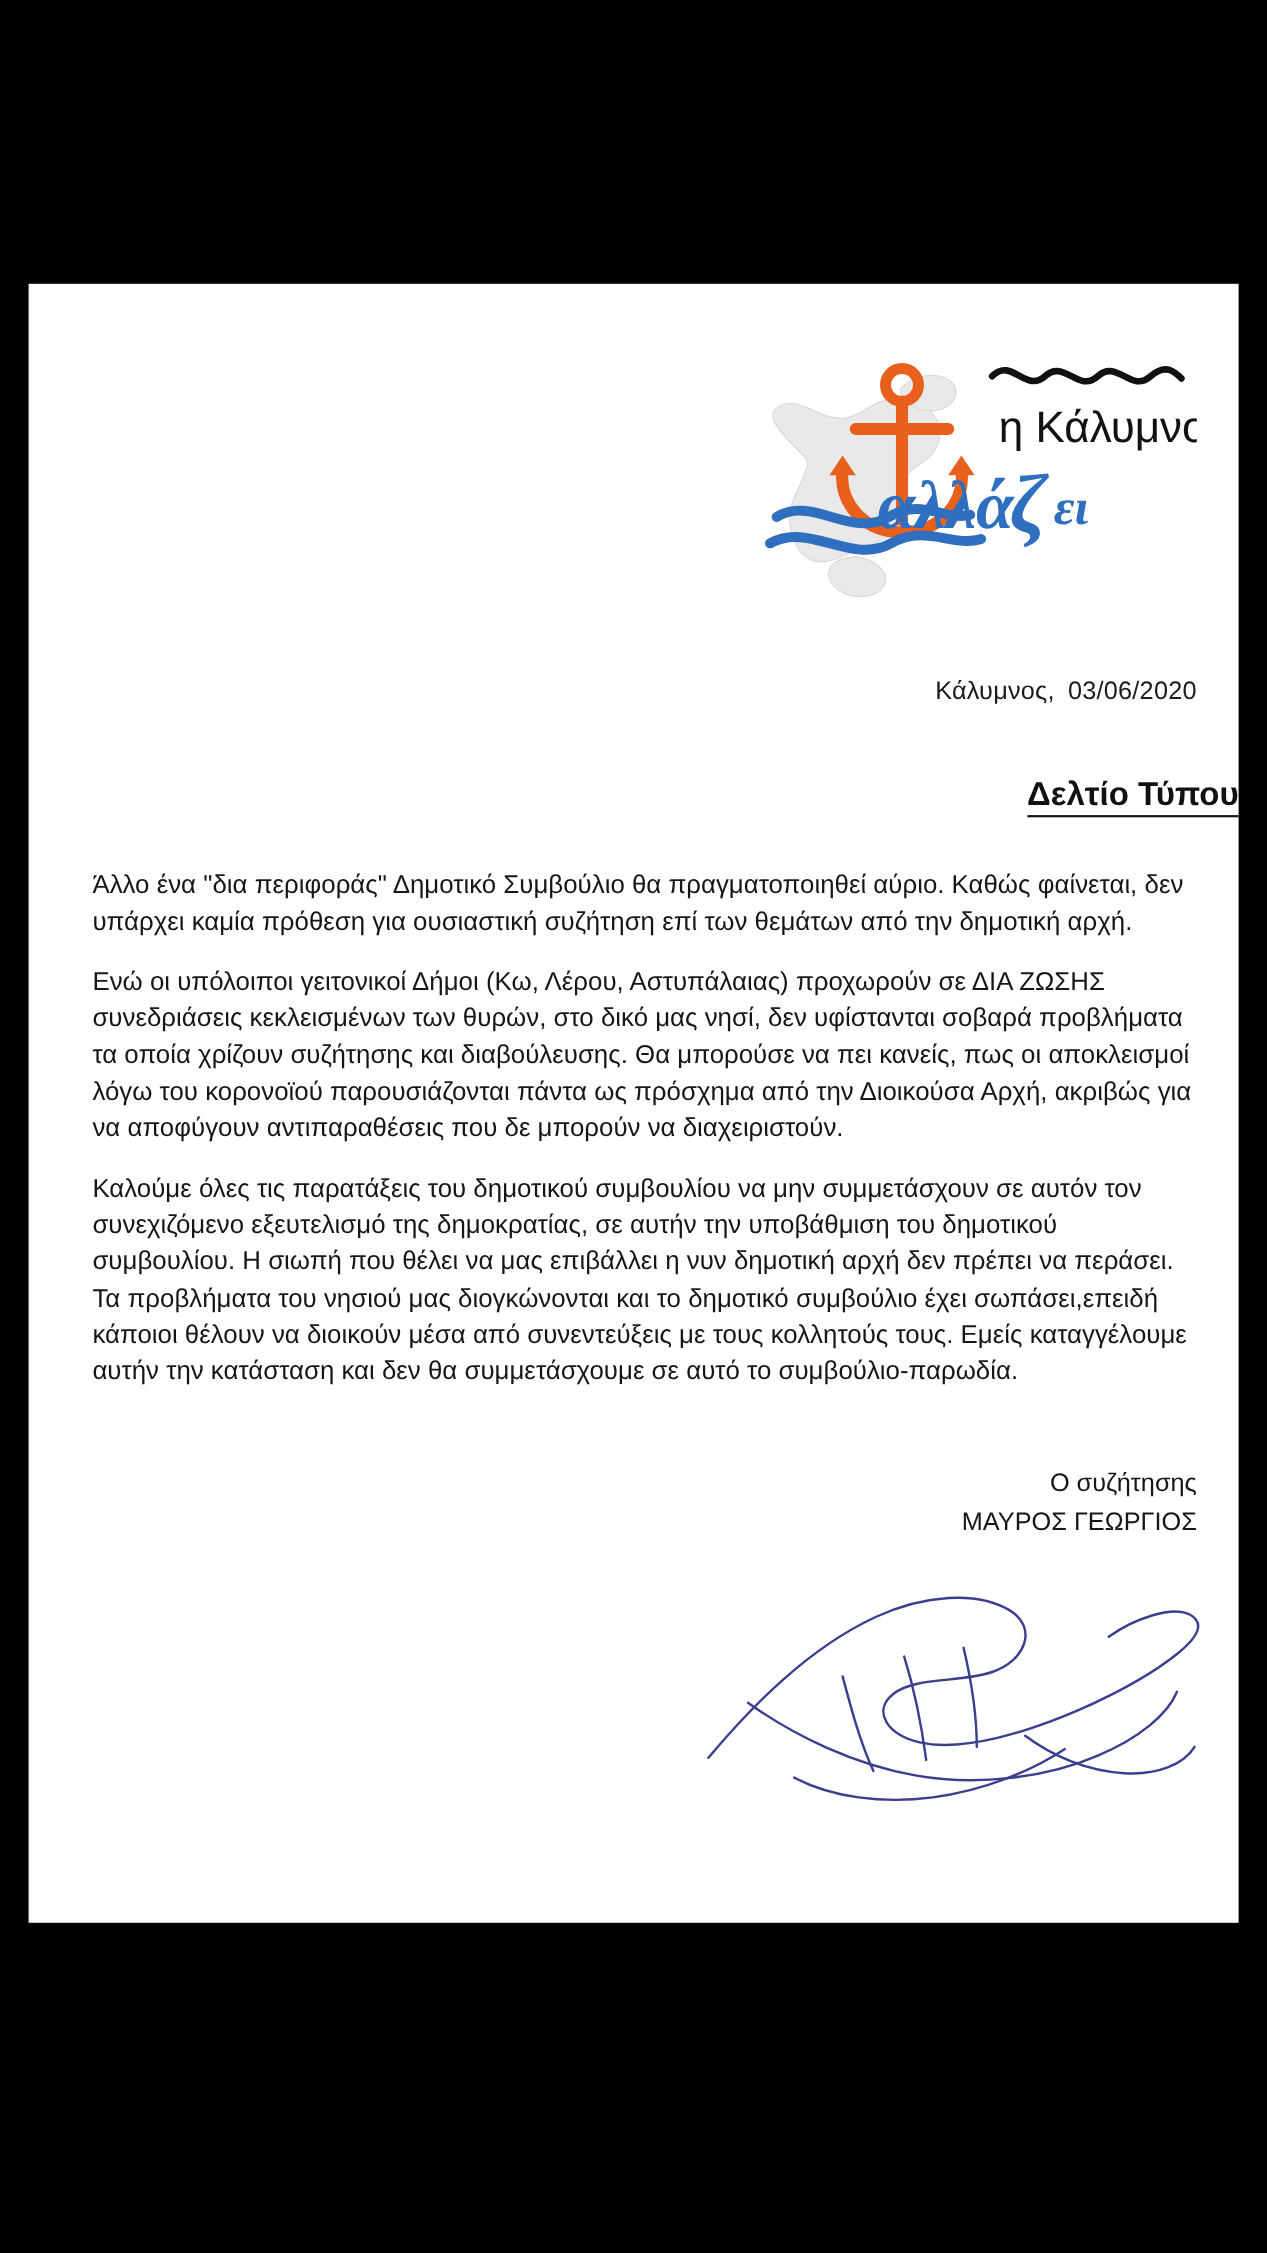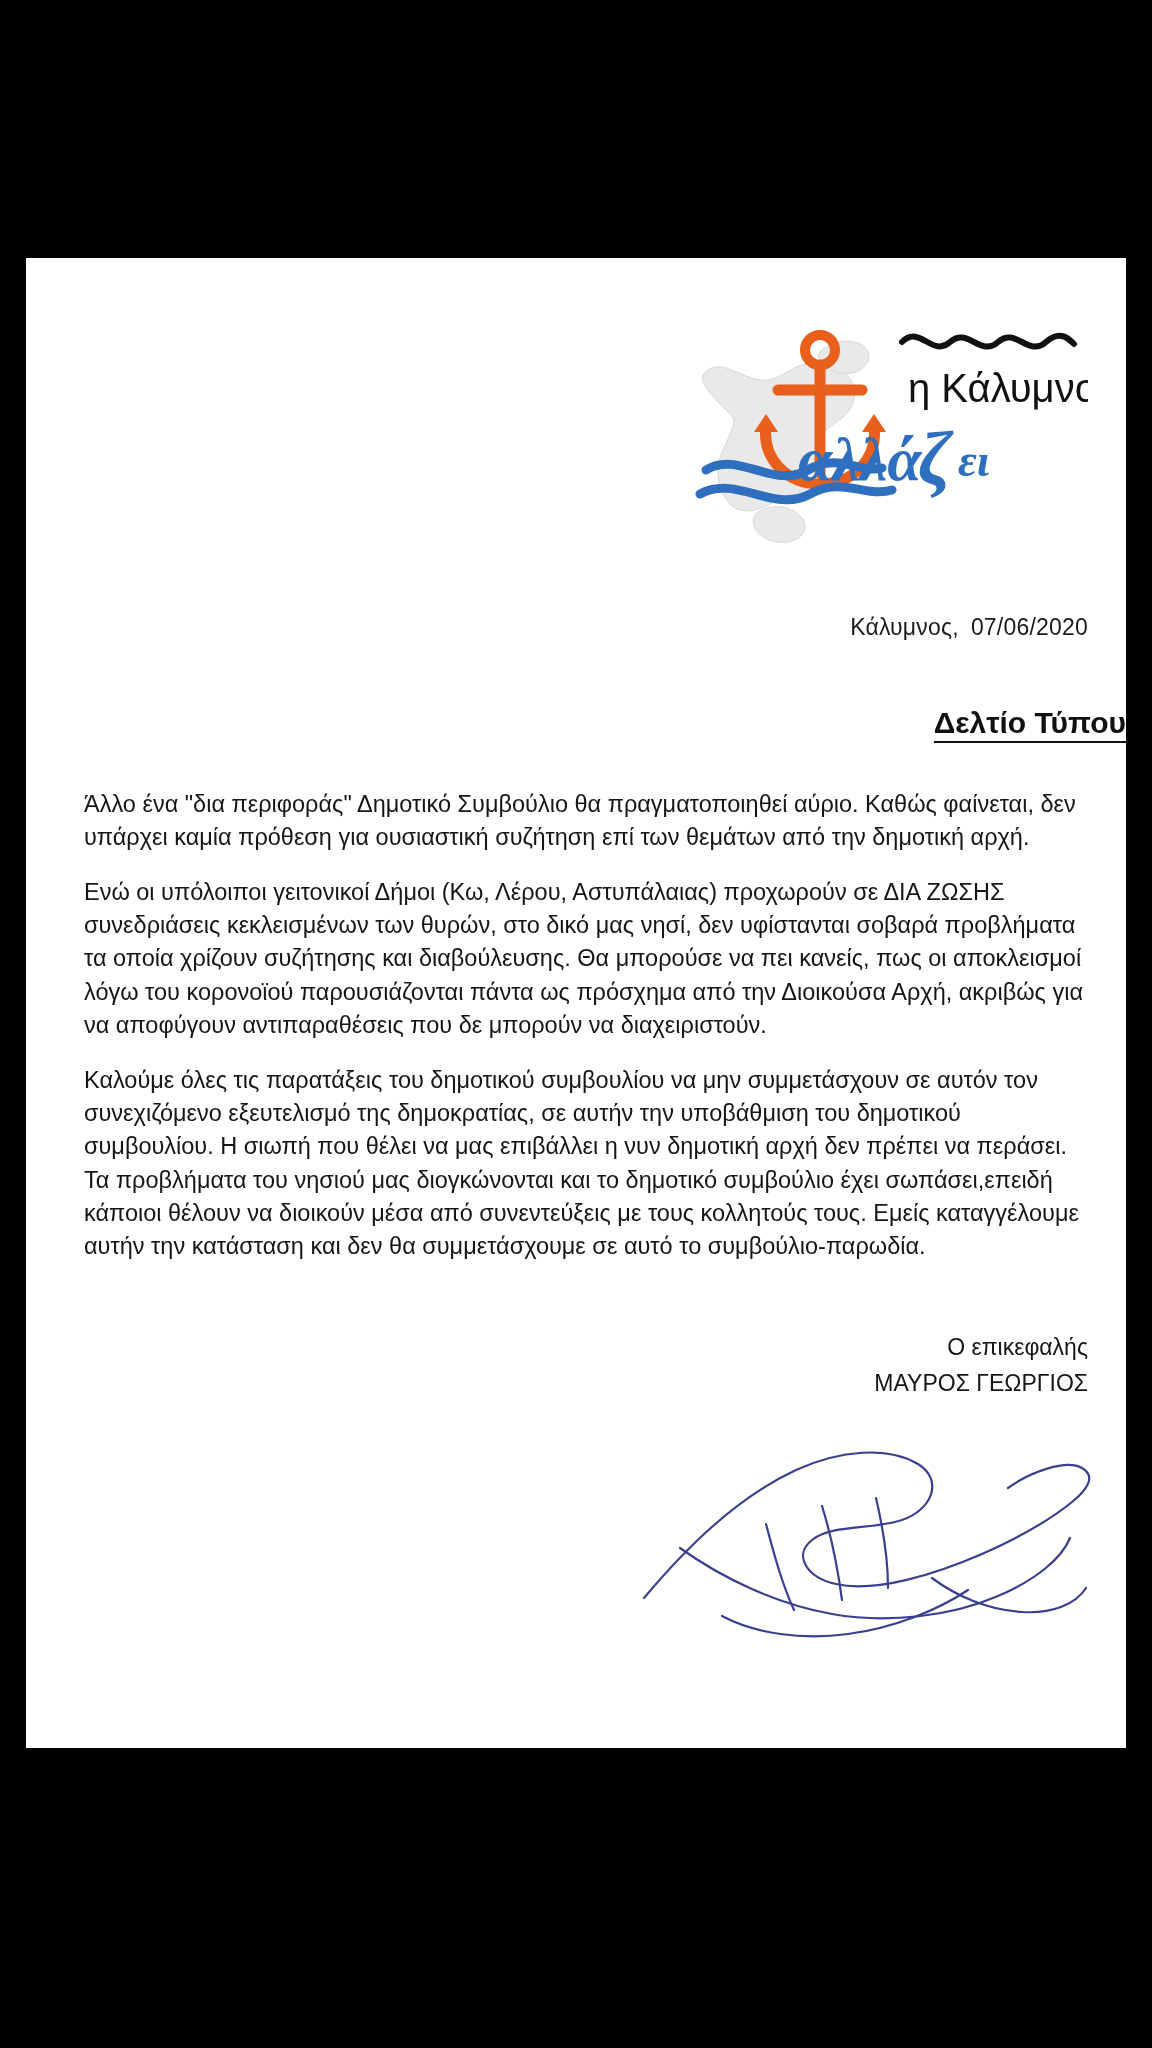--- a/index.html
+++ b/index.html
@@ -143,35 +143,35 @@
 
         <g>
           <text x="128" y="182" font-family="'Liberation Serif', serif" font-size="62" font-style="italic" font-weight="bold" fill="#2f6fbf">αλλά</text>
           <text x="248" y="186" font-family="'Liberation Serif', serif" font-size="76" font-style="italic" font-weight="bold" fill="#2f6fbf">ζ</text>
           <text x="288" y="178" font-family="'Liberation Serif', serif" font-size="46" font-style="italic" font-weight="bold" fill="#2f6fbf">ει</text>
         </g>
       </svg>
     </div>
 
     <div class="date-line">
-      <span class="city">Κάλυμνος,</span><span class="date">07/06/2020</span>
+      <span class="city">Κάλυμνος,</span><span class="date">03/06/2020</span>
     </div>
 
     <div class="doc-title">
       <span>Δελτίο Τύπου</span>
     </div>
 
     <div class="body-text">
       <p>Άλλο ένα "δια περιφοράς" Δημοτικό Συμβούλιο θα πραγματοποιηθεί αύριο. Καθώς φαίνεται, δεν υπάρχει καμία  πρόθεση για ουσιαστική συζήτηση επί των θεμάτων από την δημοτική αρχή.</p>
       <p>Ενώ οι υπόλοιποι γειτονικοί Δήμοι (Κω, Λέρου, Αστυπάλαιας) προχωρούν σε ΔΙΑ ΖΩΣΗΣ συνεδριάσεις κεκλεισμένων των θυρών, στο δικό μας νησί, δεν υφίστανται σοβαρά προβλήματα τα οποία χρίζουν συζήτησης και διαβούλευσης. Θα μπορούσε να πει κανείς, πως οι αποκλεισμοί λόγω του κορονοϊού παρουσιάζονται πάντα ως πρόσχημα  από την Διοικούσα Αρχή, ακριβώς για να αποφύγουν αντιπαραθέσεις που δε μπορούν να διαχειριστούν.</p>
       <p>Καλούμε όλες τις παρατάξεις του δημοτικού συμβουλίου να μην συμμετάσχουν σε αυτόν τον συνεχιζόμενο εξευτελισμό της δημοκρατίας, σε αυτήν την υποβάθμιση του δημοτικού συμβουλίου. Η σιωπή που θέλει να μας επιβάλλει η νυν  δημοτική αρχή δεν πρέπει να περάσει. Τα προβλήματα του νησιού μας διογκώνονται και το δημοτικό συμβούλιο έχει σωπάσει,επειδή κάποιοι θέλουν να διοικούν μέσα από συνεντεύξεις με τους κολλητούς τους. Εμείς καταγγέλουμε αυτήν την κατάσταση και δεν θα συμμετάσχουμε σε αυτό το συμβούλιο-παρωδία.</p>
     </div>
 
     <div class="sig-block">
-      <div>Ο επικεφαλής</div>
+      <div>Ο συζήτησης</div>
       <div>ΜΑΥΡΟΣ ΓΕΩΡΓΙΟΣ</div>
     </div>
 
     <svg class="signature" viewBox="0 0 480 220" xmlns="http://www.w3.org/2000/svg">
       <g fill="none" stroke="#3b3f8f" stroke-width="2.2" stroke-linecap="round" stroke-linejoin="round">
         <path d="M18 170 C60 120, 110 70, 170 42 C214 22, 262 18, 292 36 C318 52, 306 82, 276 92
                  C246 102, 206 96, 186 112 C166 128, 182 150, 210 156 C250 165, 310 146, 356 126
                  C392 110, 424 92, 446 74 C462 61, 470 48, 456 40 C440 31, 404 44, 382 60"></path>
         <path d="M54 120 C96 150, 150 176, 206 186 C262 196, 326 188, 372 168 C410 152, 436 130, 444 110"></path>
         <path d="M96 188 C130 206, 176 212, 222 206 C268 200, 312 182, 342 162"></path>

